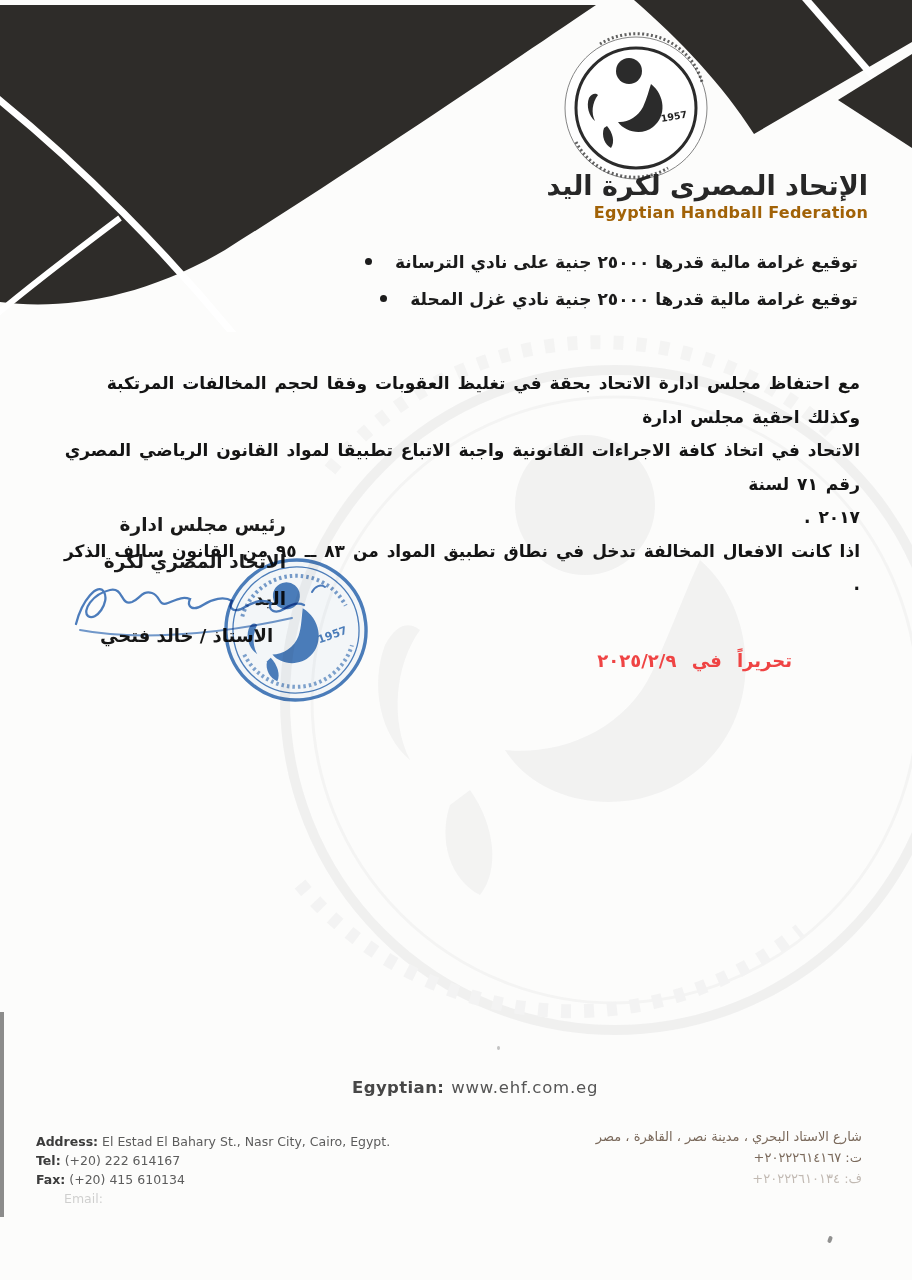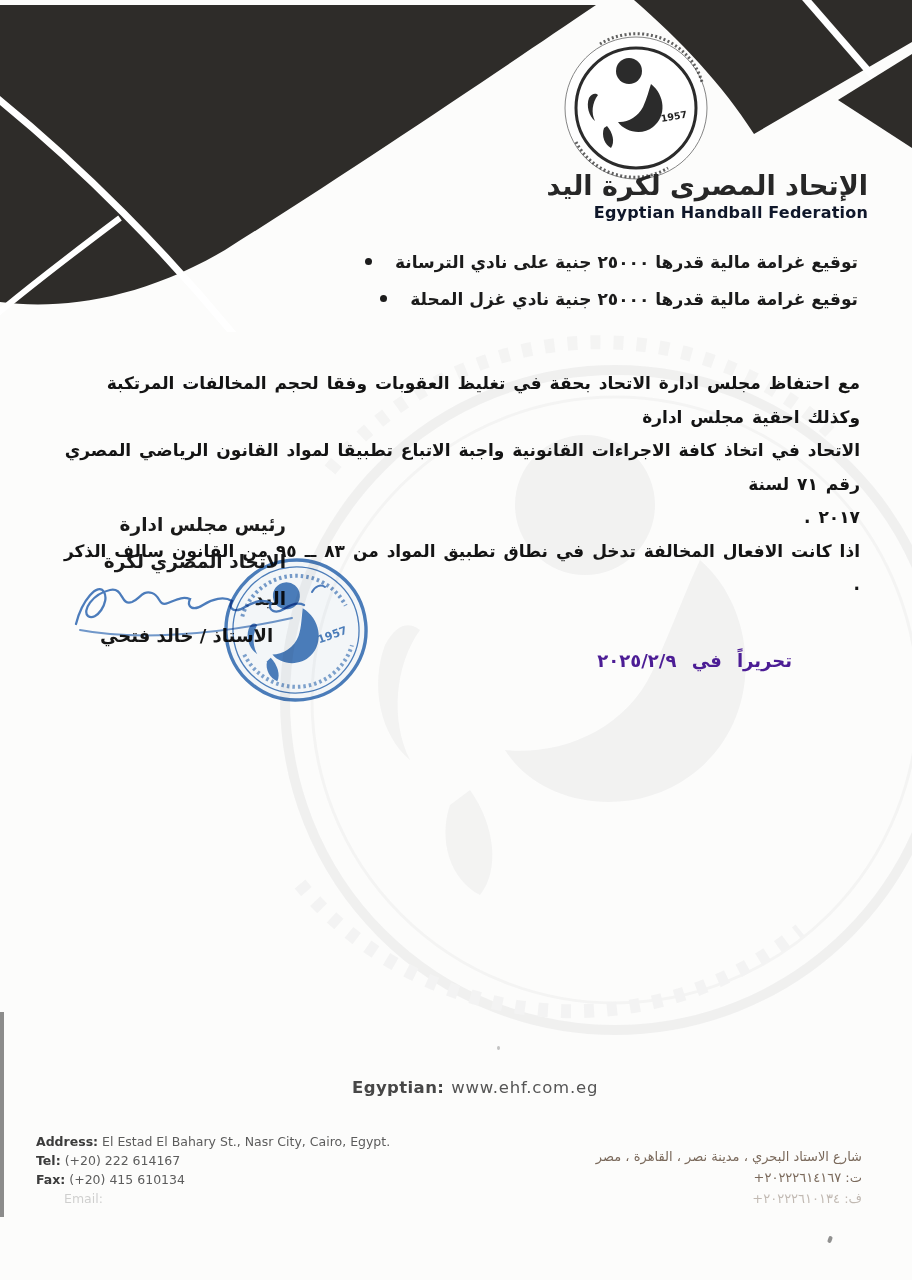--- a/index.html
+++ b/index.html
@@ -4,52 +4,52 @@
 <style>
   html,body{margin:0;padding:0;background:#e8e8e8;}
   .page{position:relative;width:912px;height:1280px;background:#fcfcfb;overflow:hidden;
         font-family:"DejaVu Sans",sans-serif;}
   svg{display:block;}
   .abs{position:absolute;}
 
   
   .title-block{position:absolute;left:508px;top:170px;width:360px;text-align:right;}
   .title-ar{font-size:27px;font-weight:bold;color:#272727;direction:rtl;white-space:nowrap;}
-  .title-en{font-size:16px;font-weight:bold;color:#0f172a;letter-spacing:.2px;margin-top:2px;}
+  .title-en{font-size:16px;font-weight:bold;color:#a16207;letter-spacing:.2px;margin-top:2px;}
 
   
   .bullets{position:absolute;right:54px;top:243px;}
   .bullet-row{display:flex;direction:ltr;justify-content:flex-end;align-items:center;
               gap:23px;height:37px;}
   .bullet-dot{width:7px;height:7px;border-radius:50%;background:#1c1c1c;flex:0 0 auto;}
   .bullet-text{direction:rtl;font-size:17px;font-weight:bold;color:#1b1b1b;white-space:nowrap;}
 
   
   .body-par{position:absolute;right:52px;left:60px;top:331px;direction:rtl;text-align:right;
             font-size:17px;font-weight:bold;color:#141414;line-height:33.5px;word-spacing:2px;margin-top:36px;}
 
   
   .sig-block{position:absolute;left:78px;top:506px;width:208px;text-align:right;direction:rtl;
              font-size:18.5px;font-weight:bold;color:#1a1a1a;line-height:37px;}
   .sig-name{position:absolute;left:100px;top:625px;direction:rtl;font-size:18px;font-weight:bold;color:#151515;}
   .sig-scribble{position:absolute;left:62px;top:566px;opacity:.9;}
   .stamp{position:absolute;left:220px;top:551px;mix-blend-mode:multiply;opacity:.92;}
 
   .date-line{position:absolute;right:120px;top:650px;direction:rtl;font-size:18px;font-weight:bold;
-             color:#4c1d95;word-spacing:9px;}
+             color:#ef4444;word-spacing:9px;}
 
   
   .website{position:absolute;left:352px;top:1078px;font-size:16.5px;color:#4d4d4d;}
   .website .lbl{font-weight:bold;color:#474747;margin-right:7px;letter-spacing:.4px;}
   .website .url{letter-spacing:.8px;color:#555;}
   .foot-en{position:absolute;left:36px;top:1132px;font-size:12.5px;line-height:19px;color:#5c5c5c;}
   .foot-en b{color:#3c3c3c;}
   .foot-email{opacity:.28;filter:blur(.4px);margin-left:28px;}
   .foot-ar{position:absolute;right:50px;top:1126px;direction:rtl;text-align:right;font-size:13px;
-           line-height:21px;color:#7a695b;margin-top:20px;}
+           line-height:21px;color:#7a695b;}
   .foot-ar .faded{opacity:.45;}
 
   
   .edge-line{position:absolute;left:0;top:1012px;width:4px;height:205px;background:#2f2f2f;opacity:.55;}
   .speck1{position:absolute;left:828px;top:1236px;width:4px;height:7px;background:#4a4a4a;
           border-radius:2px;transform:rotate(20deg);opacity:.6;}
   .speck2{position:absolute;left:497px;top:1046px;width:3px;height:4px;background:#8a8a8a;
           border-radius:50%;opacity:.5;}
 </style>
 </head>

